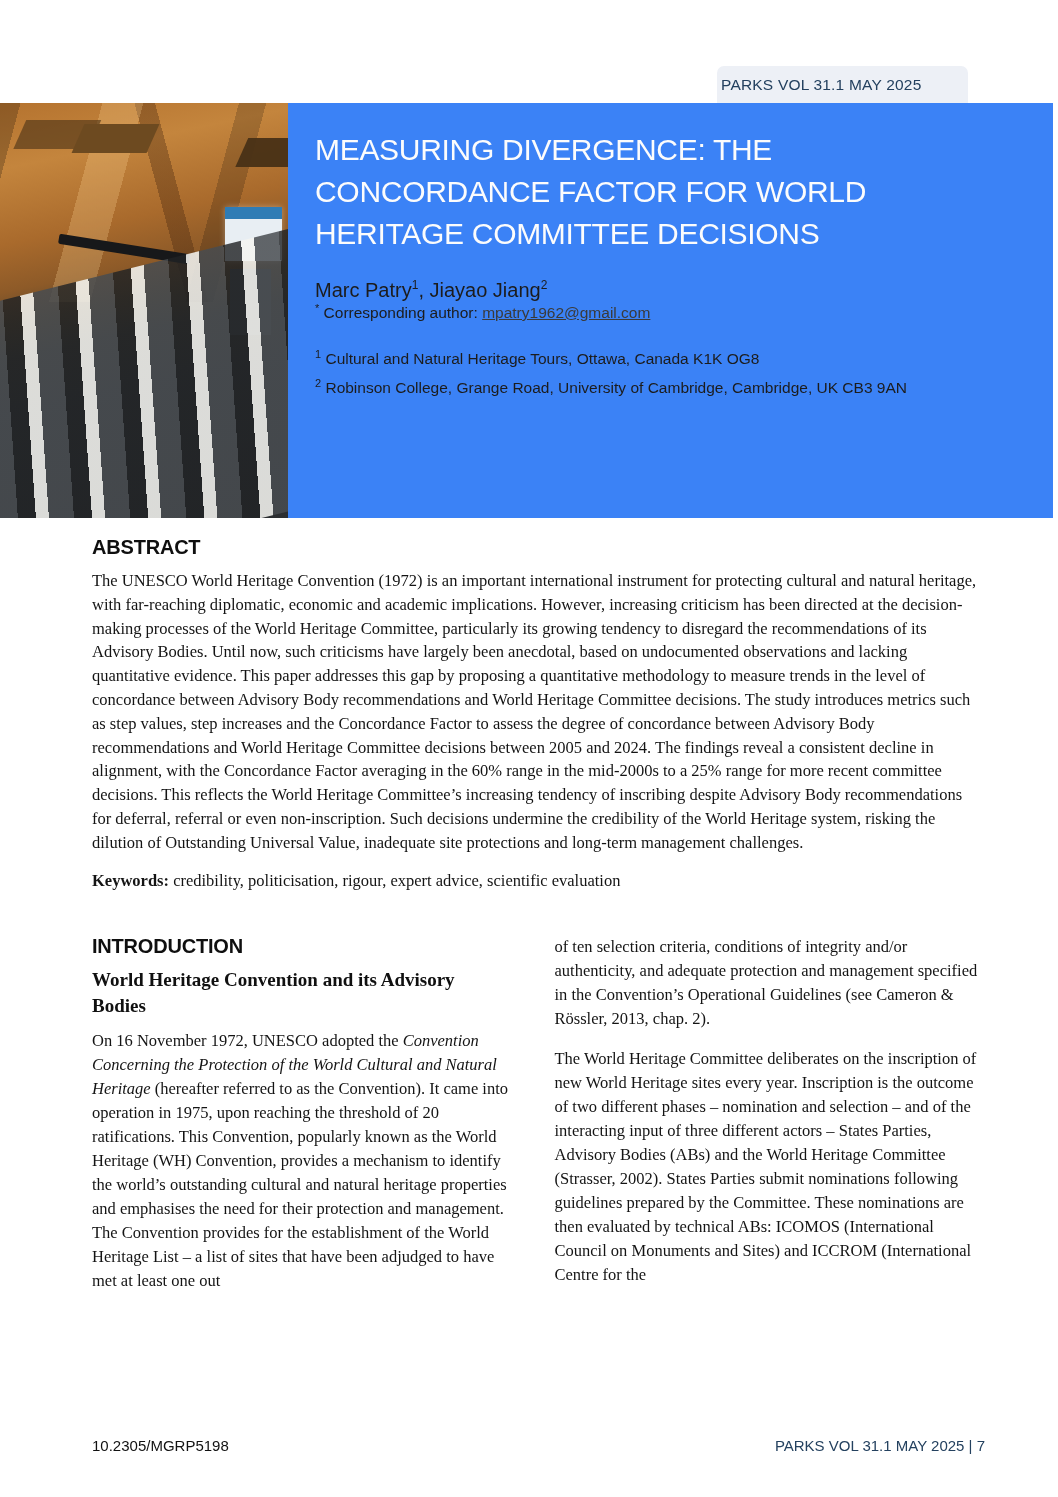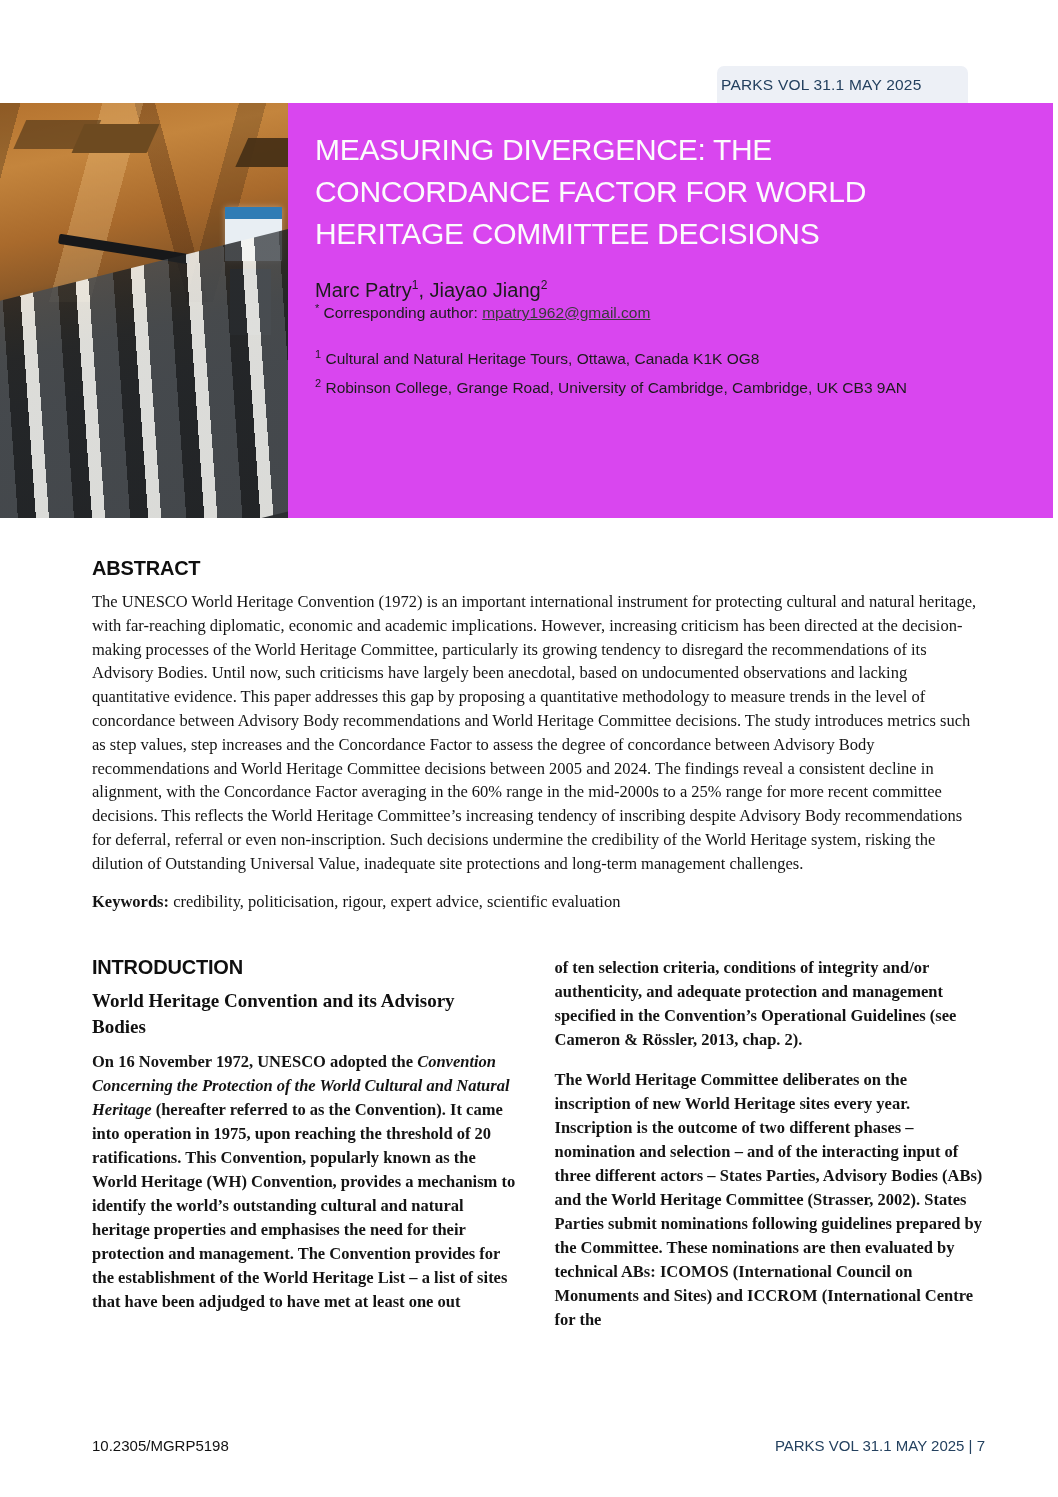--- a/index.html
+++ b/index.html
@@ -8,21 +8,21 @@
     font-family:"Liberation Sans", sans-serif;color:#141414;overflow:hidden;
   }
   
   .badge{
     position:absolute;top:66px;left:717px;width:251px;height:37px;
     background:#edf0f6;border-radius:7px 7px 0 0;box-sizing:border-box;
     display:flex;align-items:center;padding-left:4px;
     color:#23405f;font-size:15.5px;font-weight:500;letter-spacing:.2px;
   }
   
-  .banner{position:absolute;top:103px;left:0;width:1053px;height:415px;background:#d946ef;display:flex;}
+  .banner{position:absolute;top:103px;left:0;width:1053px;height:415px;background:#3b82f6;display:flex;}
   .photo{position:relative;flex:0 0 288px;height:100%;overflow:hidden;}
   .photo-base{position:absolute;inset:0;
     background:linear-gradient(168deg,#b5732f 0%,#c4853d 14%,#a96a2c 30%,#8d5a28 40%,#5d482c 47%,#3f3c36 54%,#33363a 66%,#2b2e31 100%);}
   .facets{position:absolute;top:0;left:0;right:0;height:48%;
     background:
       linear-gradient(105deg,rgba(0,0,0,.22) 0 6%,transparent 6% 30%,rgba(255,215,150,.25) 30% 42%,transparent 42% 70%,rgba(0,0,0,.18) 70% 78%,transparent 78%),
       linear-gradient(75deg,transparent 0 55%,rgba(60,30,10,.32) 55% 61%,transparent 61%);}
   .vent{position:absolute;top:5%;left:27%;width:26%;height:7%;background:#6d4a20;transform:skewX(-24deg);
     box-shadow:170px 14px 0 rgba(72,48,22,.95), -60px -4px 0 rgba(72,48,22,.6);}
   .screen{position:absolute;top:25%;right:2%;width:20%;height:13%;
@@ -39,25 +39,25 @@
   .authors{margin-top:23px;font-size:20px;color:#1c1c1c;}
   .authors sup{font-size:12px;}
   .corresponding{font-size:15.5px;color:#1c1c1c;}
   .corresponding sup{font-size:11px;}
   .corresponding a{color:#3a3a3a;text-decoration:underline;cursor:pointer;}
   .affiliations{margin-top:20px;font-size:15.5px;line-height:24px;color:#1c1c1c;}
   .affiliations sup{font-size:11px;}
   
   main{position:absolute;top:518px;left:92px;width:893px;}
   h2.section{margin:0;font-size:20px;font-weight:700;letter-spacing:-.2px;color:#0f0f0f;}
-  .abstract h2{margin-top:39px;}
+  .abstract h2{margin-top:18px;}
   .abstract .body{margin:10px 0 0;font-family:"Liberation Serif", serif;font-size:16.5px;line-height:23.8px;color:#141414;}
   .keywords{font-family:"Liberation Serif", serif;font-size:16.5px;color:#141414;}
   .columns{margin-top:44px;display:grid;grid-template-columns:1fr 1fr;column-gap:32px;}
-  .col p{margin:0 0 16px;font-family:"Liberation Serif", serif;font-size:16.5px;line-height:24px;color:#141414;font-weight:bold;}
+  .col p{margin:0 0 16px;font-family:"Liberation Serif", serif;font-size:16.5px;line-height:24px;color:#141414;}
   h3.sub{margin:9px 0 10px;max-width:370px;font-family:"Liberation Serif", serif;
     font-size:19px;line-height:26px;font-weight:700;color:#101010;}
   
   footer{position:absolute;left:92px;right:73px;bottom:43px;display:flex;justify-content:space-between;
     align-items:center;font-size:15px;}
   .doi{color:#111111;}
   .issue{color:#24415f;font-weight:500;}
 </style>
 </head>
 <body>

